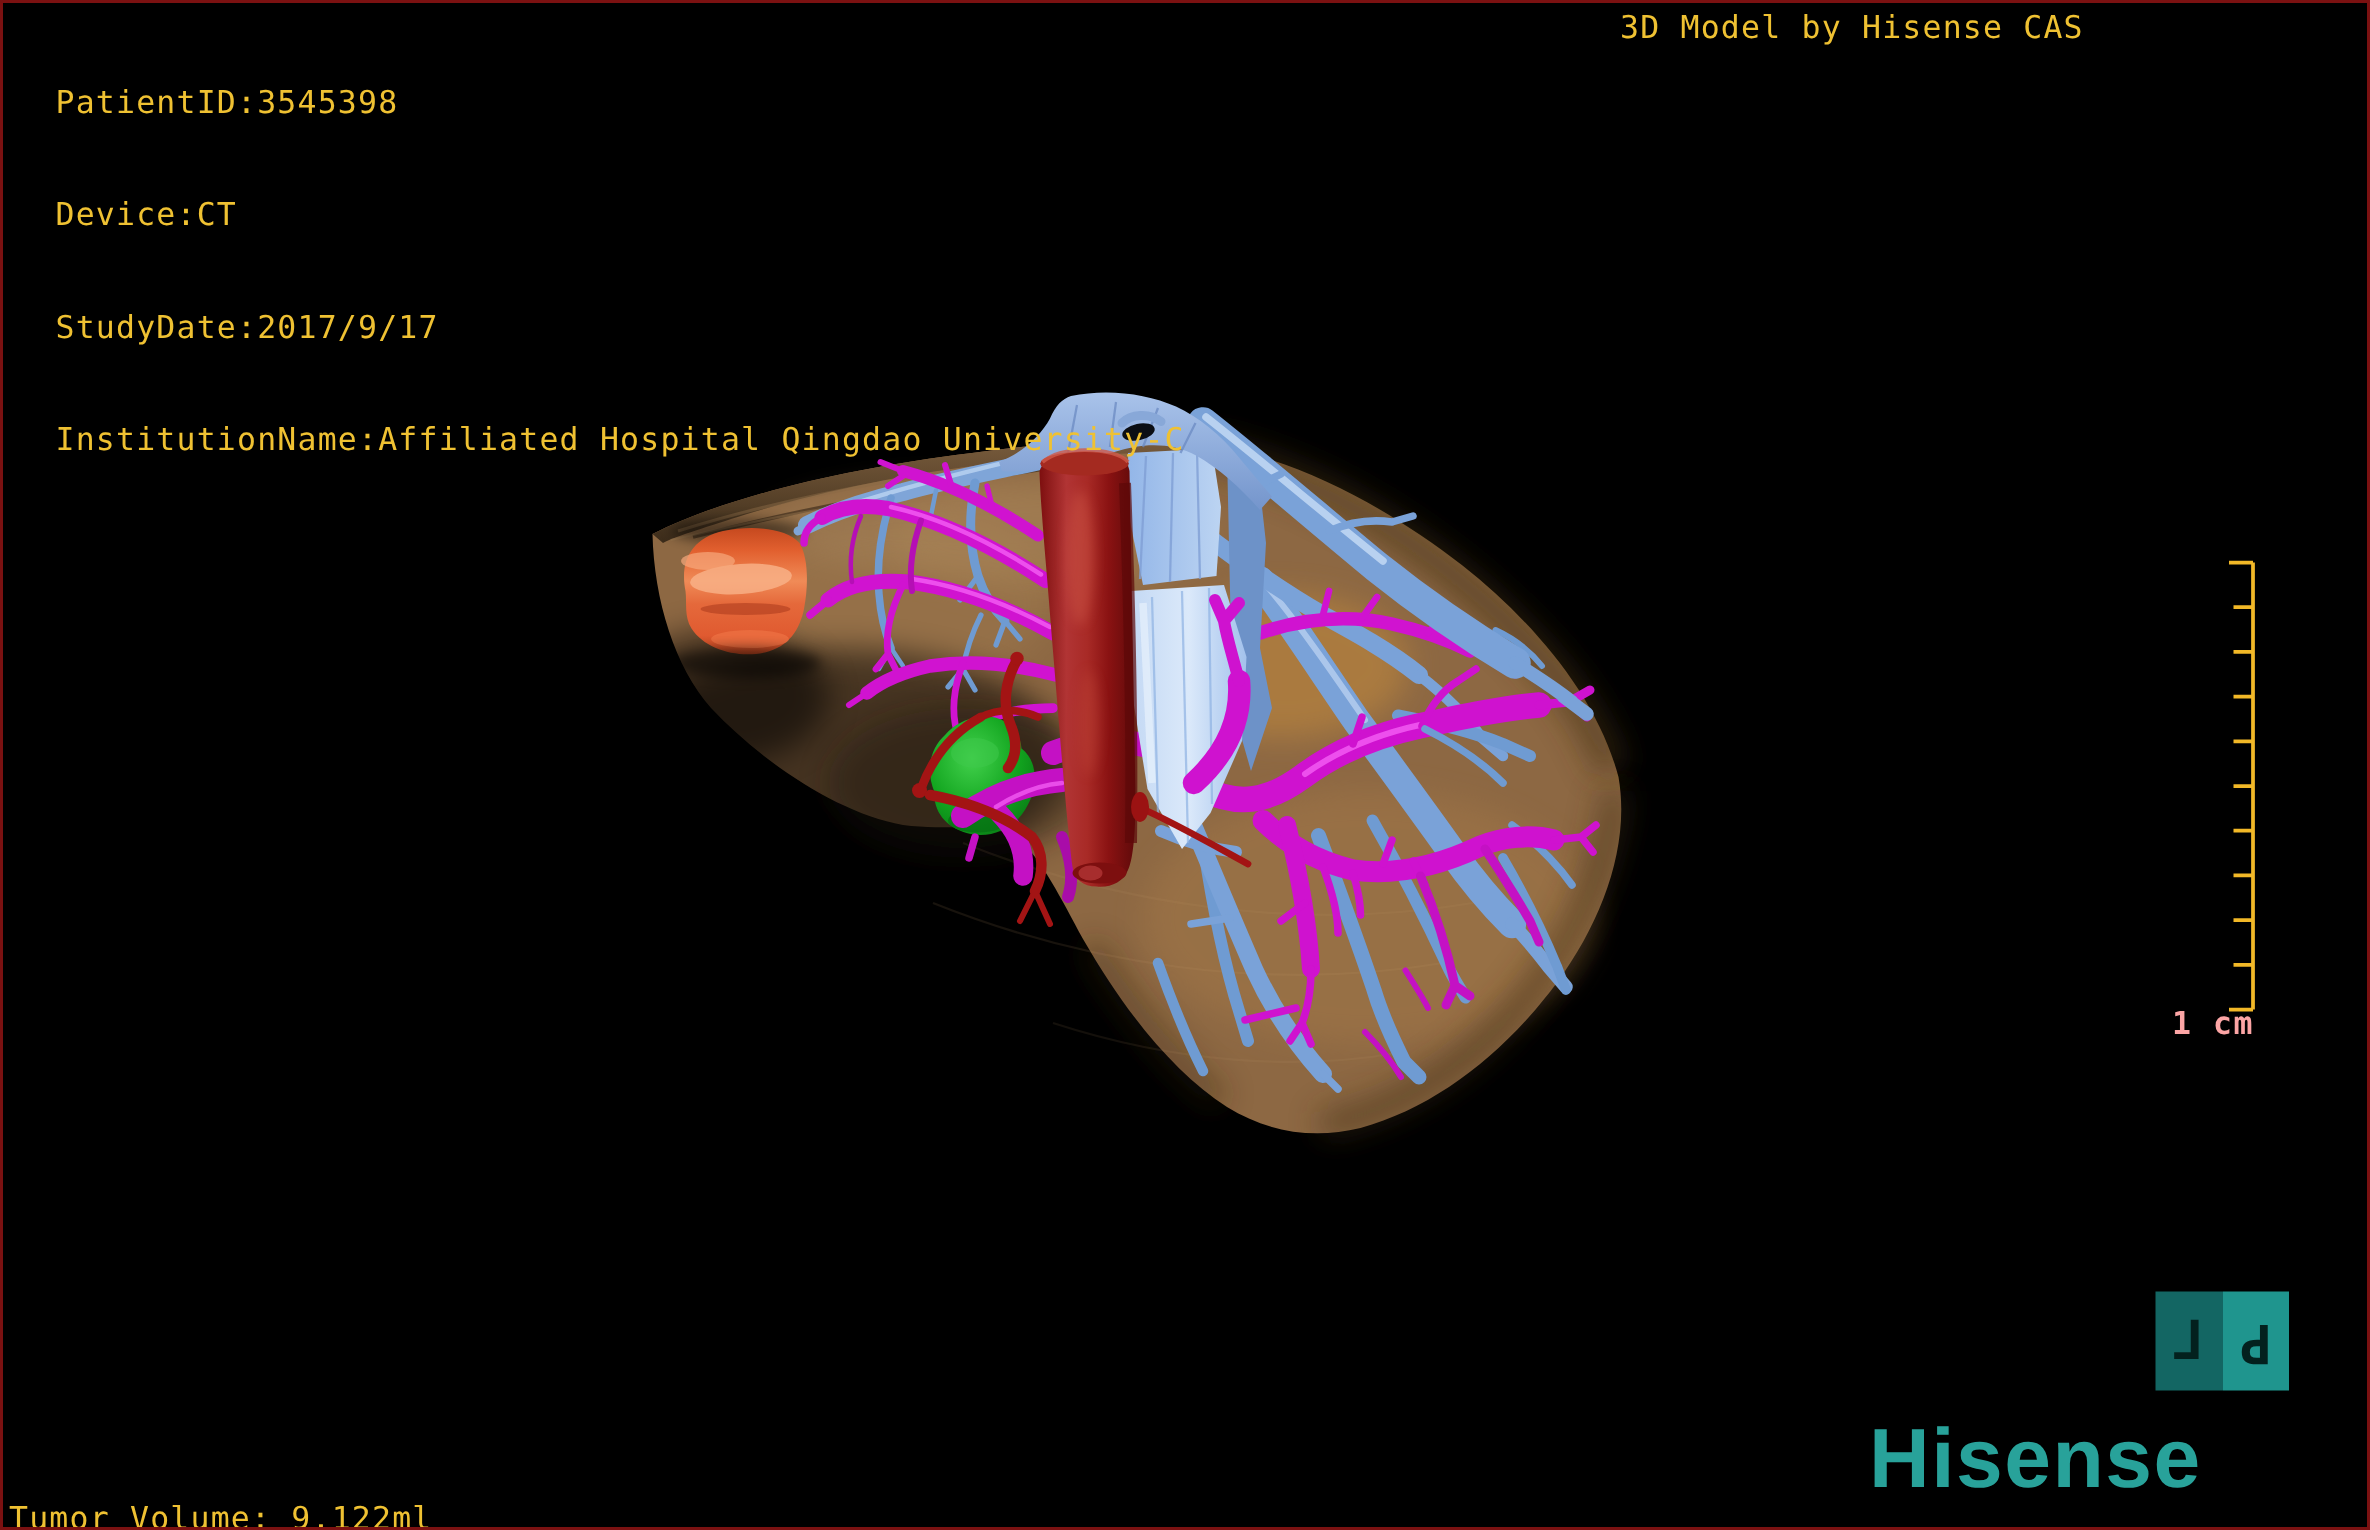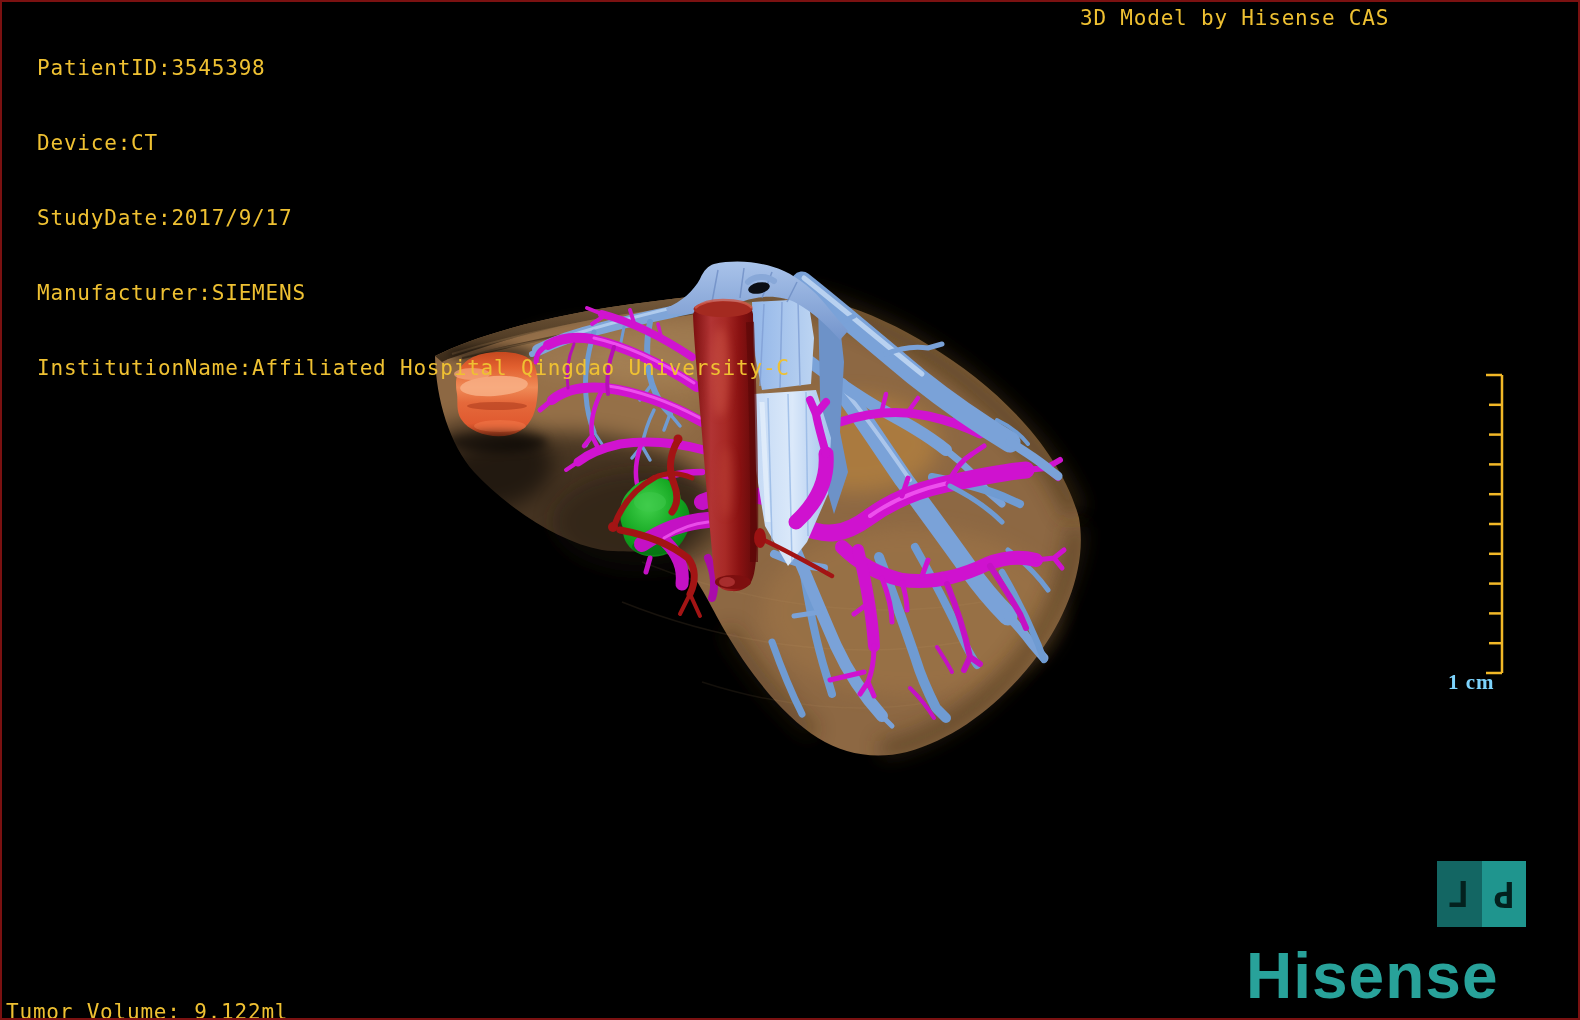--- a/index.html
+++ b/index.html
@@ -9,32 +9,32 @@
     font-family:"DejaVu Sans Mono", monospace;
   }
   .scene{position:absolute;left:0;top:0;width:1576px;height:1016px;}
   .hud{position:absolute;color:#efc132;font-size:21px;line-height:25px;letter-spacing:0.8px;white-space:pre;}
   .hud-topleft{left:22px;top:4px;margin-left:13px;}
   .hud-title{left:1078px;top:4px;}
   .hud-stats{left:4px;top:948px;}
   .scalebar{position:absolute;left:1482px;top:371px;width:22px;height:304px;}
   .scalebar svg{display:block;}
   .scalebar line{stroke:#f2b827;}
-  .scalelabel{position:absolute;left:1446px;top:668px;color:#7dd3fc;font-size:21px;letter-spacing:1px;font-weight:bold;font-family:Liberation Serif, serif;}
+  .scalelabel{position:absolute;left:1446px;top:668px;color:#fca5a5;font-size:21px;letter-spacing:1px;font-weight:bold;}
   .om{position:absolute;left:1435px;top:859px;width:89px;height:66px;display:flex;cursor:pointer;}
   .om-half{flex:1;display:flex;align-items:center;justify-content:center;
     color:#03211e;font-size:36px;font-weight:bold;font-family:"DejaVu Sans Mono",monospace;}
   .om-left{background:#136663;}
   .om-right{background:#1f958e;}
   .om-left span{display:inline-block;transform:scaleX(-1);}
   .om-right span{display:inline-block;transform:rotate(180deg);}
   .logo{
     position:absolute;left:1244px;top:942px;color:#28a29a;
     font-family:"Liberation Sans", sans-serif;font-weight:bold;
-    font-size:64px;line-height:1;letter-spacing:1px;white-space:nowrap;
+    font-size:56px;line-height:1;letter-spacing:1px;white-space:nowrap;
   }
 </style>
 </head>
 <body>
 
 <div class="frame">
 
   <svg class="scene" viewBox="0 0 1576 1016" xmlns="http://www.w3.org/2000/svg">
     <defs>
       <linearGradient id="gRidge" x1="0" y1="0" x2="0" y2="1">
@@ -249,21 +249,20 @@
       <ellipse cx="495" cy="404" rx="30" ry="4" fill="#a33318" opacity="0.5"></ellipse>
       <ellipse cx="498" cy="424" rx="26" ry="6" fill="#f07748" opacity="0.6"></ellipse>
       <ellipse cx="495" cy="440" rx="50" ry="10" fill="#000" opacity="0.5" filter="url(#soft2)"></ellipse>
     </g>
   </svg>
 
   <div class="hud hud-topleft">
     <div>PatientID:3545398</div>
     <div>Device:CT</div>
     <div>StudyDate:2017/9/17</div>
-    <div>Manufacturer:SIEMENS</div>
     <div>InstitutionName:Affiliated Hospital Qingdao University-C</div>
   </div>
 
   <div class="hud hud-title">3D Model by Hisense CAS</div>
 
   <div class="hud hud-stats">
     <div>Tumor Volume: 9.122ml</div>
     
   </div>
 

